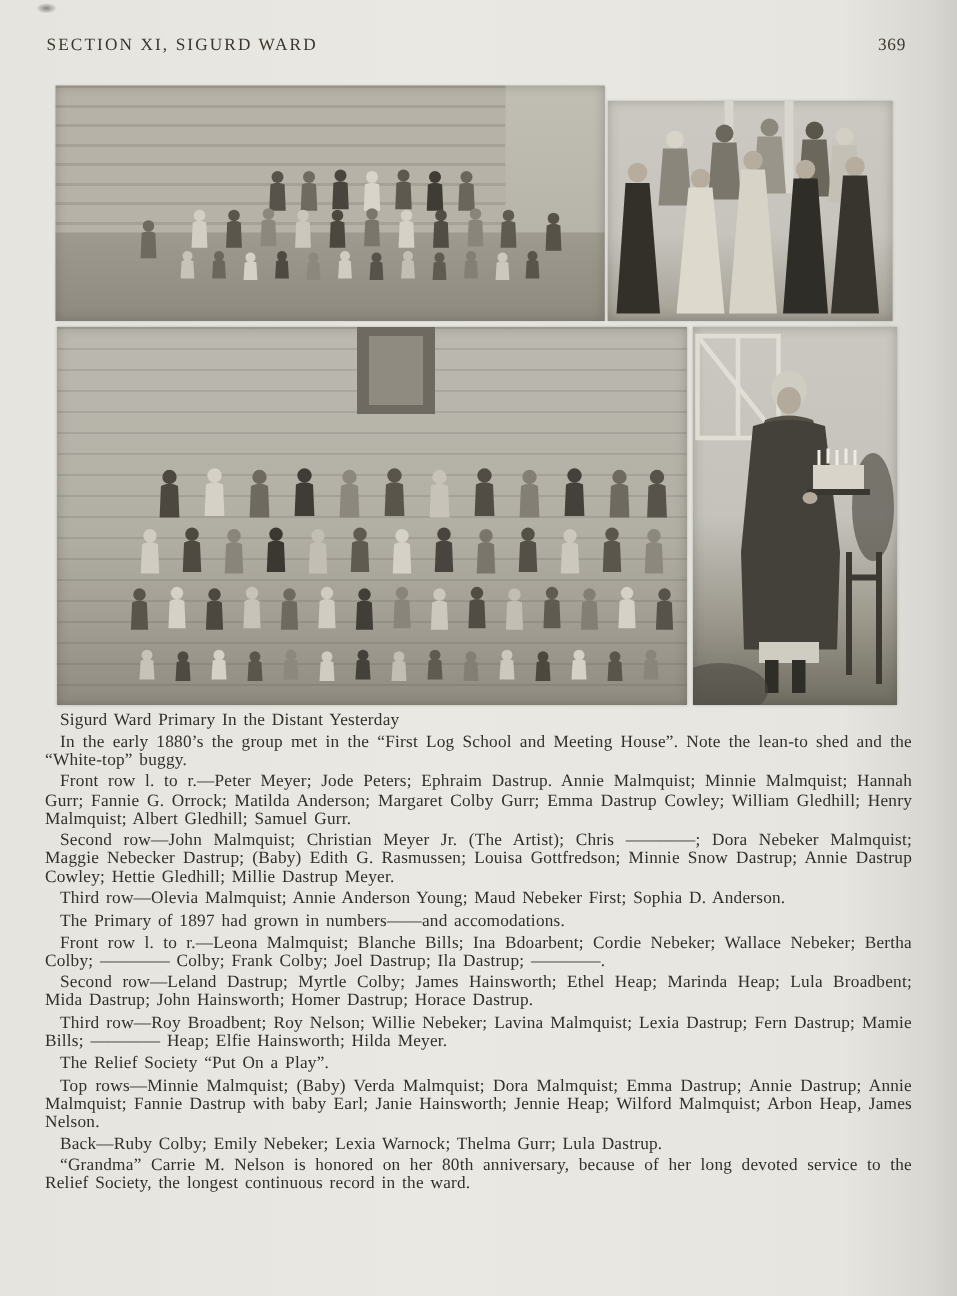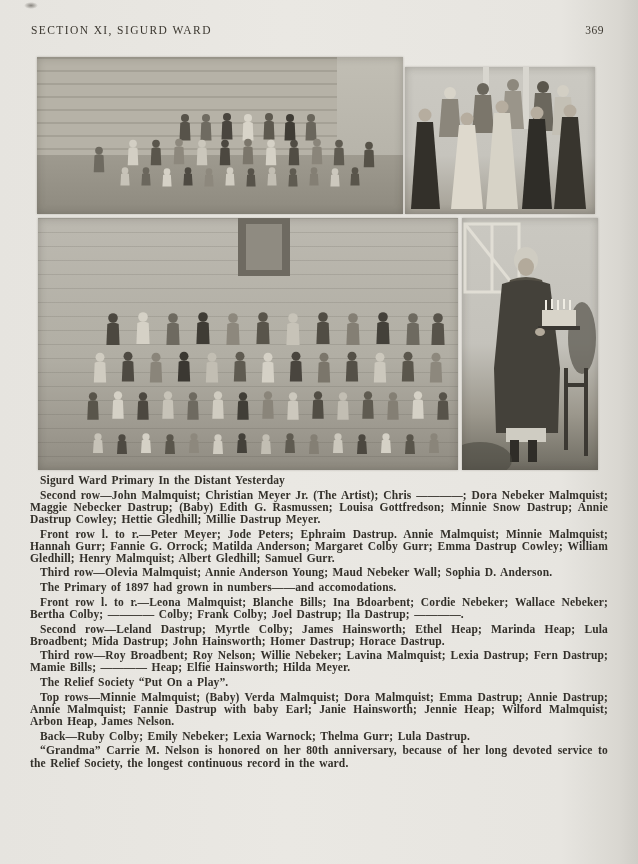--- a/index.html
+++ b/index.html
@@ -28,21 +28,21 @@
     background:linear-gradient(180deg,#cbc9c2 0%,#c6c4bd 60%,#aba79d 92%,#a19d93 100%);}
   #photo3{left:38px;top:218px;width:420px;height:252px;
     background:
       repeating-linear-gradient(180deg,rgba(70,66,58,.14) 0 1.5px,rgba(0,0,0,0) 1.5px 14px),
       linear-gradient(180deg,#bcb9b0 0%,#b1aea4 55%,#9c988e 85%,#8f8b81 100%);}
   #photo4{left:462px;top:218px;width:136px;height:252px;
     background:linear-gradient(180deg,#cac8c1 0%,#c4c2bb 50%,#9b978c 78%,#6f6c62 100%);}
   .captions{position:absolute;left:30px;top:474px;width:578px;
     font-size:11.5px;line-height:12.1px;letter-spacing:.15px;word-spacing:1.4px;
     color:#33302a;}
-  .captions p{margin:0 0 2.6px 0;text-indent:10px;text-align:justify;font-weight:bold;}
+  .captions p{margin:0 0 2.6px 0;text-indent:10px;text-align:justify;}
   .captions p.last{margin-bottom:16px;}
   .defs{position:absolute;width:0;height:0;}
 </style>
 </head>
 <body>
 
 <svg class="defs" aria-hidden="true">
   <defs>
     <g id="pstand">
         <circle cx="0" cy="-12" r="3.2"></circle>
@@ -231,23 +231,24 @@
       <ellipse cx="78" cy="114" rx="5" ry="4" fill="#b3aa9b"></ellipse>
       <rect x="44" y="210" width="40" height="14" fill="#cfccc2"></rect>
       <rect x="48" y="222" width="9" height="22" fill="#2f2d28"></rect>
       <rect x="66" y="222" width="9" height="22" fill="#2f2d28"></rect>
       <ellipse cx="18" cy="242" rx="32" ry="18" fill="#4a473f" opacity="0.6"></ellipse>
     </svg>
   </figure>
 
   <section class="captions">
     <p>Sigurd Ward Primary In the Distant Yesterday</p>
+    <p>In the early 1880’s the group met in the “First Log School and Meeting House”. Note the lean-to shed and the “White-top” buggy.</p>
+    <p>Front row l. to r.—Peter Meyer; Jode Peters; Ephraim Dastrup. Annie Malmquist; Minnie Malmquist; Hannah Gurr; Fannie G. Orrock; Matilda Anderson; Margaret Colby Gurr; Emma Dastrup Cowley; William Gledhill; Henry Malmquist; Albert Gledhill; Samuel Gurr.</p>
     <p>Second row—John Malmquist; Christian Meyer Jr. (The Artist); Chris ————; Dora Nebeker Malmquist; Maggie Nebecker Dastrup; (Baby) Edith G. Rasmussen; Louisa Gottfredson; Minnie Snow Dastrup; Annie Dastrup Cowley; Hettie Gledhill; Millie Dastrup Meyer.</p>
-    <p>Front row l. to r.—Peter Meyer; Jode Peters; Ephraim Dastrup. Annie Malmquist; Minnie Malmquist; Hannah Gurr; Fannie G. Orrock; Matilda Anderson; Margaret Colby Gurr; Emma Dastrup Cowley; William Gledhill; Henry Malmquist; Albert Gledhill; Samuel Gurr.</p>
-    <p>Third row—Olevia Malmquist; Annie Anderson Young; Maud Nebeker Wall; Sophia D. Anderson.</p>
+    <p>Third row—Olevia Malmquist; Annie Anderson Young; Maud Nebeker First; Sophia D. Anderson.</p>
     <p>The Primary of 1897 had grown in numbers——and accomodations.</p>
     <p>Front row l. to r.—Leona Malmquist; Blanche Bills; Ina Bdoarbent; Cordie Nebeker; Wallace Nebeker; Bertha Colby; ———— Colby; Frank Colby; Joel Dastrup; Ila Dastrup; ————.</p>
     <p>Second row—Leland Dastrup; Myrtle Colby; James Hainsworth; Ethel Heap; Marinda Heap; Lula Broadbent; Mida Dastrup; John Hainsworth; Homer Dastrup; Horace Dastrup.</p>
     <p>Third row—Roy Broadbent; Roy Nelson; Willie Nebeker; Lavina Malmquist; Lexia Dastrup; Fern Dastrup; Mamie Bills; ———— Heap; Elfie Hainsworth; Hilda Meyer.</p>
     <p>The Relief Society “Put On a Play”.</p>
     <p>Top rows—Minnie Malmquist; (Baby) Verda Malmquist; Dora Malmquist; Emma Dastrup; Annie Dastrup; Annie Malmquist; Fannie Dastrup with baby Earl; Janie Hainsworth; Jennie Heap; Wilford Malmquist; Arbon Heap, James Nelson.</p>
     <p>Back—Ruby Colby; Emily Nebeker; Lexia Warnock; Thelma Gurr; Lula Dastrup.</p>
     <p class="last">“Grandma” Carrie M. Nelson is honored on her 80th anniversary, because of her long devoted service to the Relief Society, the longest continuous record in the ward.</p>
   </section>
 </div>

